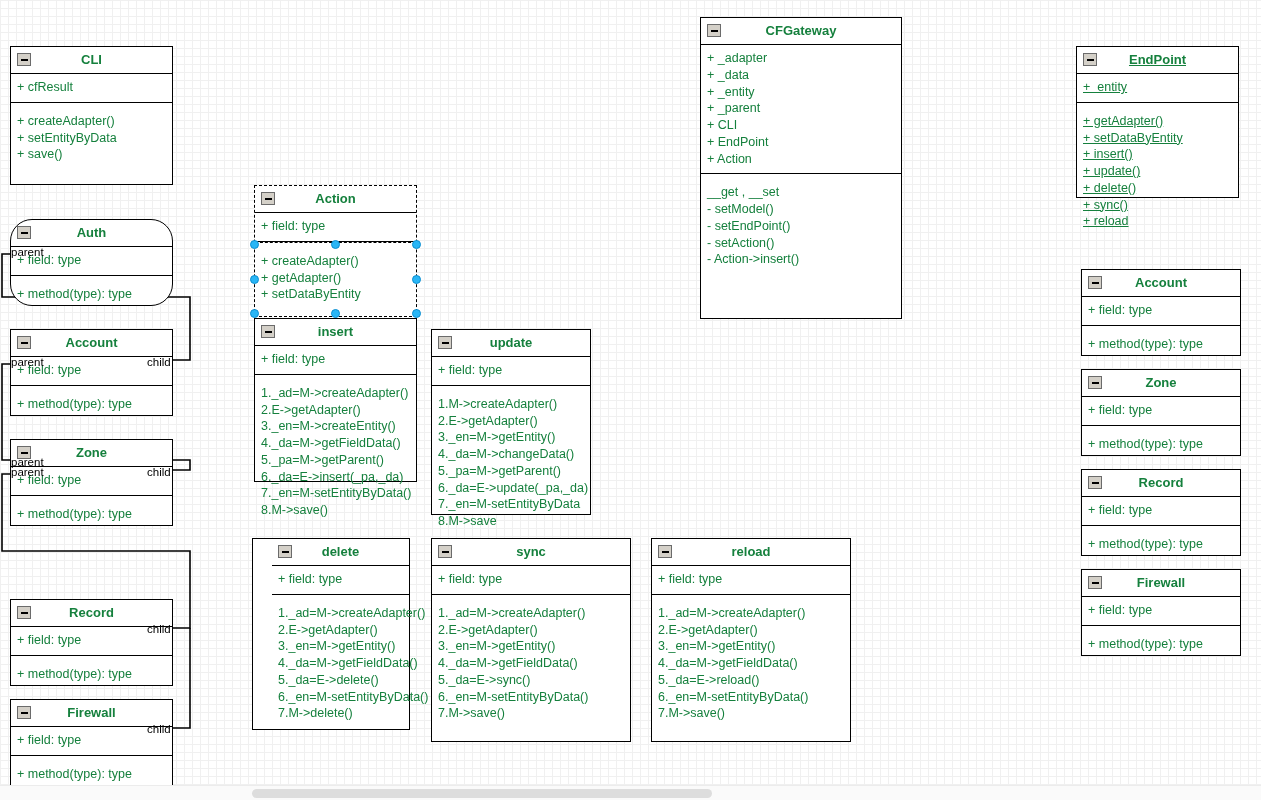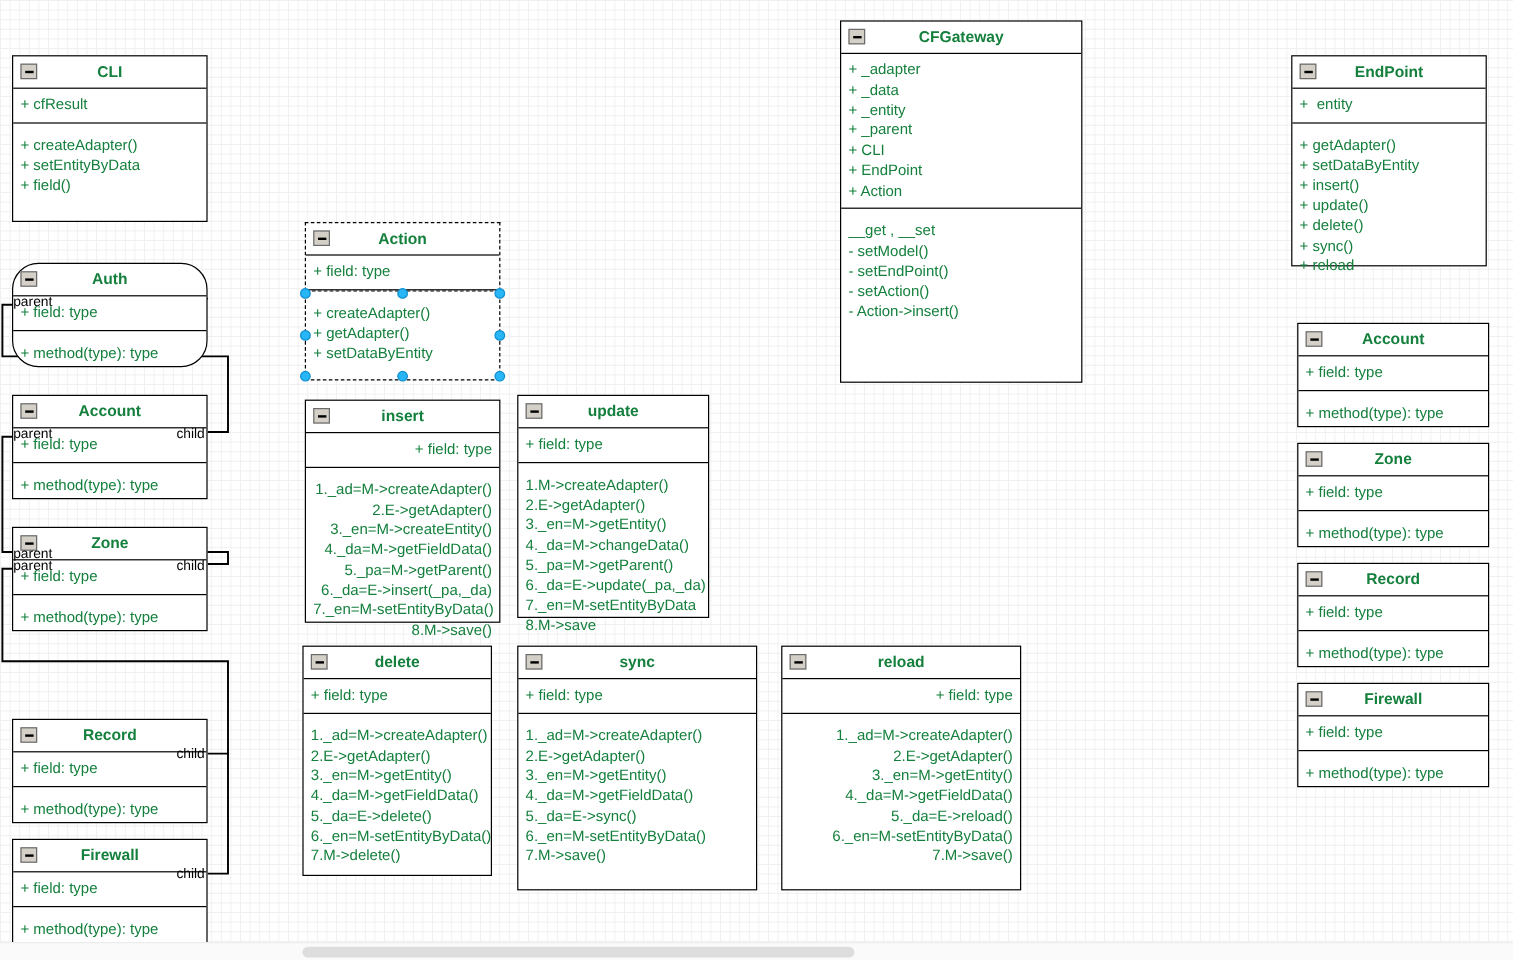--- a/index.html
+++ b/index.html
@@ -130,21 +130,21 @@
             <i></i>
           </span>
           <span>CLI</span>
         </div>
         <div class="sect">
           <div class="ln">+ cfResult</div>
         </div>
         <div class="sect last pad-mid">
           <div class="ln">+ createAdapter()</div>
           <div class="ln">+ setEntityByData</div>
-          <div class="ln">+ field()</div>
+          <div class="ln">+ save()</div>
         </div>
       </div>
       <div class="uml" style="left: 700px; top: 17px; width: 202px; height: 302px;">
         <div class="hdr">
           <span class="collapse">
             <i></i>
           </span>
           <span>CFGateway</span>
         </div>
         <div class="sect">
@@ -157,21 +157,21 @@
           <div class="ln">+ Action</div>
         </div>
         <div class="sect last pad-mid">
           <div class="ln">__get , __set</div>
           <div class="ln">- setModel()</div>
           <div class="ln">- setEndPoint()</div>
           <div class="ln">- setAction()</div>
           <div class="ln">- Action-&gt;insert()</div>
         </div>
       </div>
-      <div class="uml" style="left: 1076px; top: 46px; width: 163px; height: 176px;">
+      <div class="uml" style="left: 1076px; top: 46px; width: 163px; height: 152px; text-decoration: underline;">
         <div class="hdr">
           <span class="collapse">
             <i></i>
           </span>
           <span>EndPoint</span>
         </div>
         <div class="sect">
           <div class="ln">+  entity</div>
         </div>
         <div class="sect last pad-mid">
@@ -263,21 +263,21 @@
           </span>
           <span>Firewall</span>
         </div>
         <div class="sect">
           <div class="ln">+ field: type</div>
         </div>
         <div class="sect last pad-mid">
           <div class="ln">+ method(type): type</div>
         </div>
       </div>
-      <div class="uml" style="left: 254px; top: 333px; width: 163px; height: 186px; text-align: right;">
+      <div class="uml" style="left: 254px; top: 318px; width: 163px; height: 164px;">
         <div class="hdr">
           <span class="collapse">
             <i></i>
           </span>
           <span>insert</span>
         </div>
         <div class="sect">
           <div class="ln">+ field: type</div>
         </div>
         <div class="sect last pad-mid">
@@ -305,21 +305,21 @@
           <div class="ln">1.M-&gt;createAdapter()</div>
           <div class="ln">2.E-&gt;getAdapter()</div>
           <div class="ln">3._en=M-&gt;getEntity()</div>
           <div class="ln">4._da=M-&gt;changeData()</div>
           <div class="ln">5._pa=M-&gt;getParent()</div>
           <div class="ln">6._da=E-&gt;update(_pa,_da)</div>
           <div class="ln">7._en=M-setEntityByData</div>
           <div class="ln">8.M-&gt;save</div>
         </div>
       </div>
-      <div class="uml" style="left: 252px; top: 538px; width: 158px; height: 192px;">
+      <div class="uml" style="left: 252px; top: 538px; width: 158px; height: 192px; padding-left: 19px;">
         <div class="hdr">
           <span class="collapse">
             <i></i>
           </span>
           <span>delete</span>
         </div>
         <div class="sect">
           <div class="ln">+ field: type</div>
         </div>
         <div class="sect last pad-mid">
@@ -345,21 +345,21 @@
         <div class="sect last pad-mid">
           <div class="ln">1._ad=M-&gt;createAdapter()</div>
           <div class="ln">2.E-&gt;getAdapter()</div>
           <div class="ln">3._en=M-&gt;getEntity()</div>
           <div class="ln">4._da=M-&gt;getFieldData()</div>
           <div class="ln">5._da=E-&gt;sync()</div>
           <div class="ln">6._en=M-setEntityByData()</div>
           <div class="ln">7.M-&gt;save()</div>
         </div>
       </div>
-      <div class="uml" style="left: 651px; top: 538px; width: 200px; height: 204px; text-align: right;">
+      <div class="uml" style="left: 651px; top: 538px; width: 200px; height: 204px;">
         <div class="hdr">
           <span class="collapse">
             <i></i>
           </span>
           <span>reload</span>
         </div>
         <div class="sect">
           <div class="ln">+ field: type</div>
         </div>
         <div class="sect last pad-mid">

